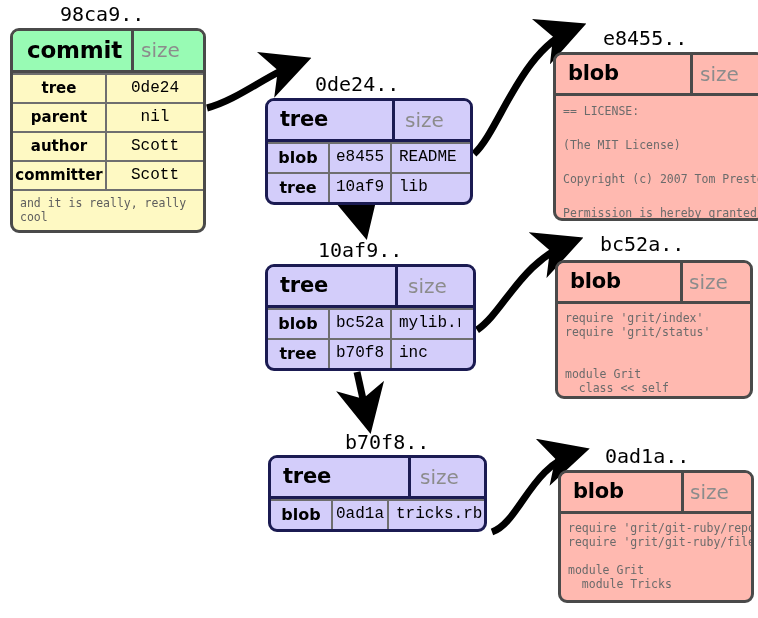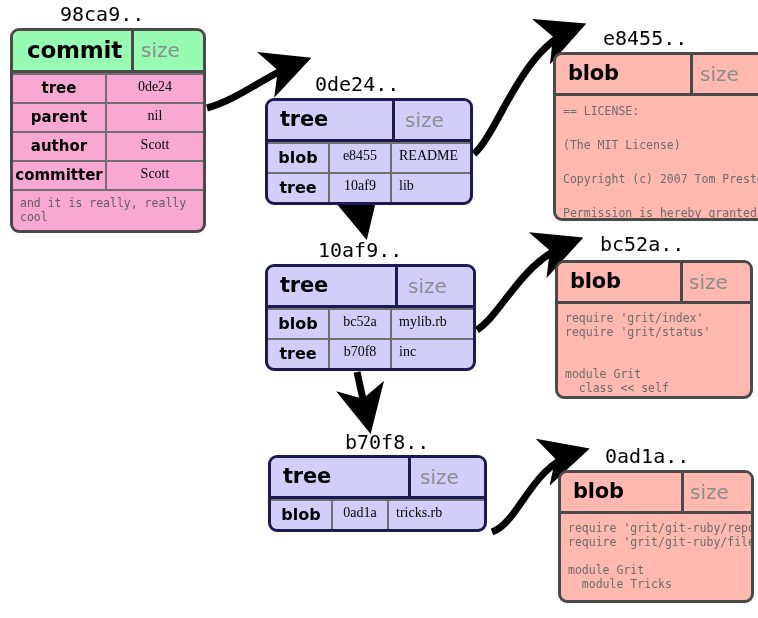--- a/index.html
+++ b/index.html
@@ -61,32 +61,32 @@
   }
   .node .rows { width: 100%; box-sizing: border-box; }
   .node .row {
     display: flex;
     width: 100%;
     box-sizing: border-box;
     border-top: 2px solid #6f6f6f;
   }
   .node .row .cell {
     box-sizing: border-box;
-    font-family: Liberation Serif, serif;
-    font-size: 14px;
+    font-family: Liberation Mono, monospace;
+    font-size: 16px;
     color: #000;
     padding: 4px 0 5px 0;
     text-align: center;
     white-space: nowrap;
     overflow: hidden;
   }
   .node .row .cell + .cell { border-left: 2px solid #6f6f6f; }
 
   
-  .commit { background: #f9a8d4; border-color: #4a4a4a; }
+  .commit { background: #fef9c3; border-color: #4a4a4a; }
   .commit .hdr { background: #98fbb4; border-bottom: 3px solid #4a4a4a; }
   .commit .hdr .type { font-size: 23px; padding-left: 14px; }
   .commit .hdr .size { border-left: 3px solid #4a4a4a; }
   .commit .row { border-top: 2px solid #6f6f6f; }
   .commit .row .cell.k {
     font-family: "DejaVu Sans", sans-serif;
     font-weight: bold;
     font-size: 15px;
   }
   .commit .msg {

